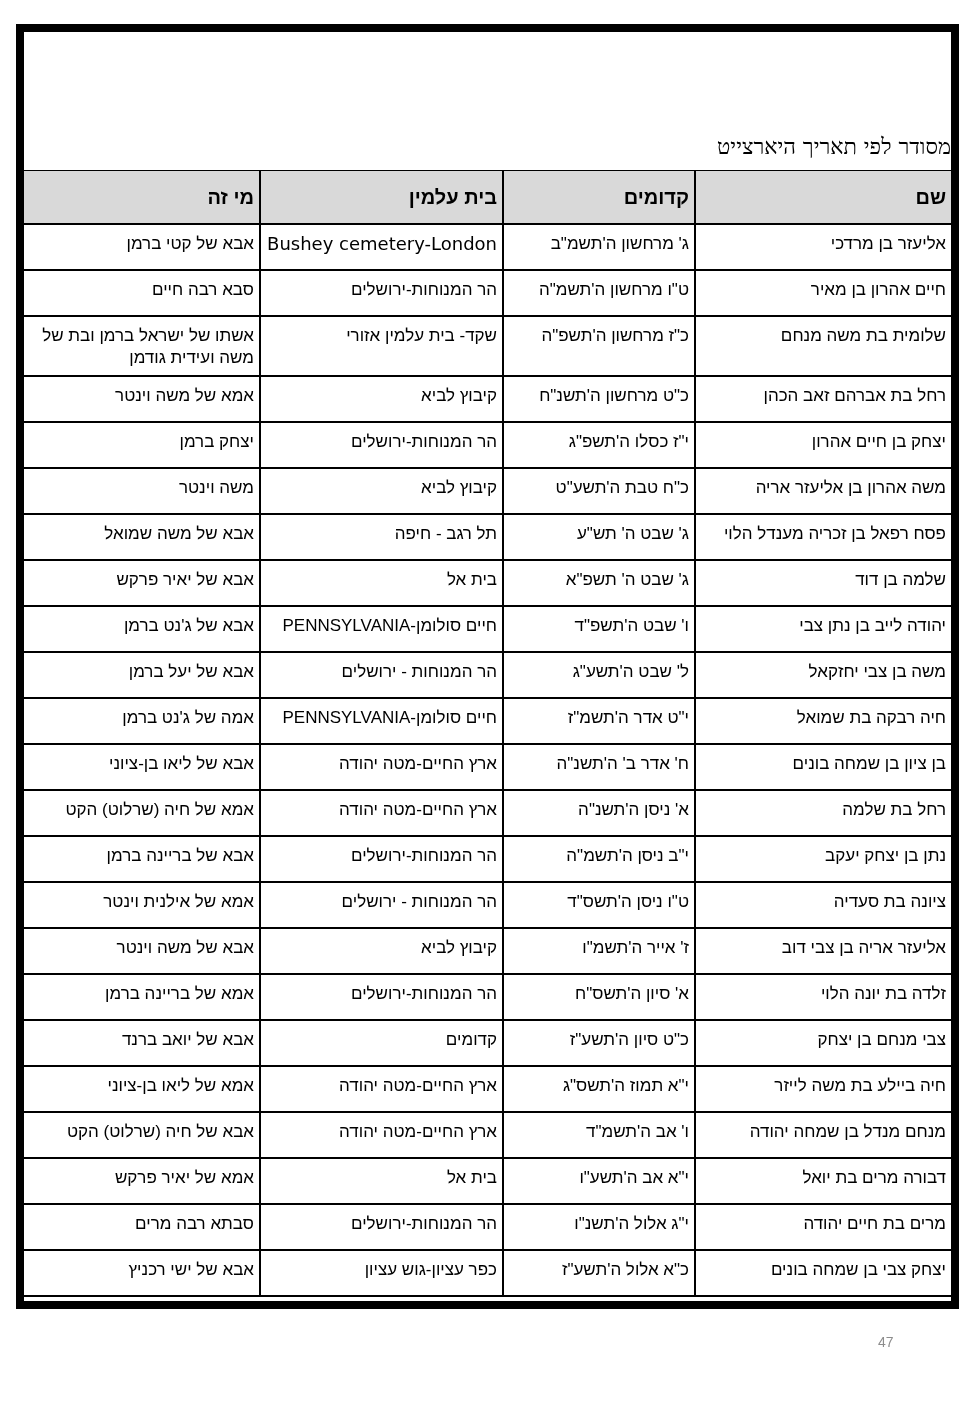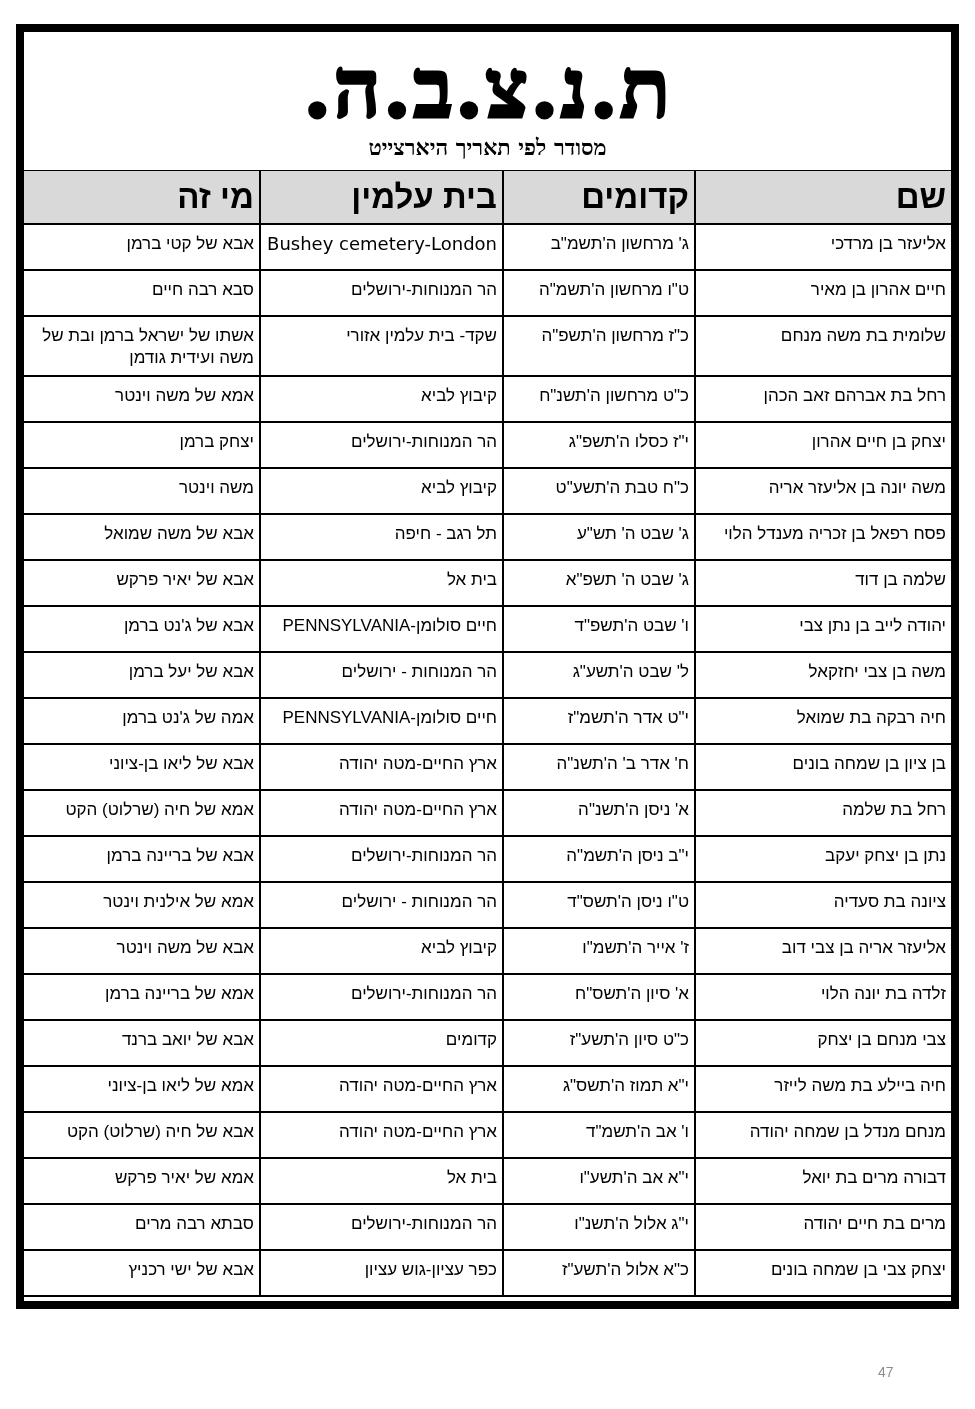--- a/index.html
+++ b/index.html
@@ -39,42 +39,43 @@
       font-size: 82px;
       line-height: 92px;
       letter-spacing: 2px;
       -webkit-text-stroke: 3px #000;
     }
     .sub-title {
       position: absolute;
       left: 0; right: 0;
       top: 102px;
       font-family: "DejaVu Serif", "Liberation Serif", serif;
-      font-weight: bold;
+      font-weight: normal;
       font-size: 22px;
       line-height: 26px;
+      text-align: right;
     }
     table.yahrzeit {
       width: 100%;
       border-collapse: collapse;
       table-layout: fixed;
       direction: rtl;
     }
     table.yahrzeit th, table.yahrzeit td {
       border: 2px solid #000;
       text-align: right;
       vertical-align: top;
       padding: 0 5px 0 6px;
     }
     table.yahrzeit tr > *:first-child { border-right: none; }
     table.yahrzeit tr > *:last-child { border-left: none; }
     table.yahrzeit th {
       background: #d9d9d9;
       font-weight: bold;
-      font-size: 33px;
+      font-size: 20px;
       height: 52px;
       vertical-align: middle;
       border-top: none;
       margin-left: 21px;
     }
     table.yahrzeit td {
       font-size: 17px;
       line-height: 22px;
       padding-top: 8px;
       height: 36px;
@@ -88,31 +89,30 @@
     .col-date { width: 192px; }
     .col-cem { width: 243px; }
     .col-who { width: auto; }
     .bottom-gap {
       height: 4px;
       border-bottom: 0;
     }
     .page-number {
       position: absolute;
       left: 878px;
-      top: 1364px;
+      top: 1334px;
       font-size: 14px;
       color: #8c8c8c;
     }
   </style>
 </head>
 <body>
 
 <div class="frame">
   <div class="title-area">
-    <div class="main-title">ת.נ.צ.ב.ה.</div>
     <div class="sub-title">מסודר לפי תאריך היארצייט</div>
   </div>
 
   <table class="yahrzeit">
     <colgroup>
       <col class="col-name">
       <col class="col-date">
       <col class="col-cem">
       <col class="col-who">
     </colgroup>
@@ -149,21 +149,21 @@
           <td>קיבוץ לביא</td>
           <td>אמא של משה וינטר</td>
         </tr>
         <tr>
           <td>יצחק בן חיים אהרון</td>
           <td>י"ז כסלו ה'תשפ"ג</td>
           <td>הר המנוחות-ירושלים</td>
           <td>יצחק ברמן</td>
         </tr>
         <tr>
-          <td>משה יונה בן אליעזר אריה</td>
+          <td>משה אהרון בן אליעזר אריה</td>
           <td>כ"ח טבת ה'תשע"ט</td>
           <td>קיבוץ לביא</td>
           <td>משה וינטר</td>
         </tr>
         <tr>
           <td>פסח רפאל בן זכריה מענדל הלוי</td>
           <td>ג' שבט ה' תש"ע</td>
           <td>תל רגב - חיפה</td>
           <td>אבא של משה שמואל</td>
         </tr>

